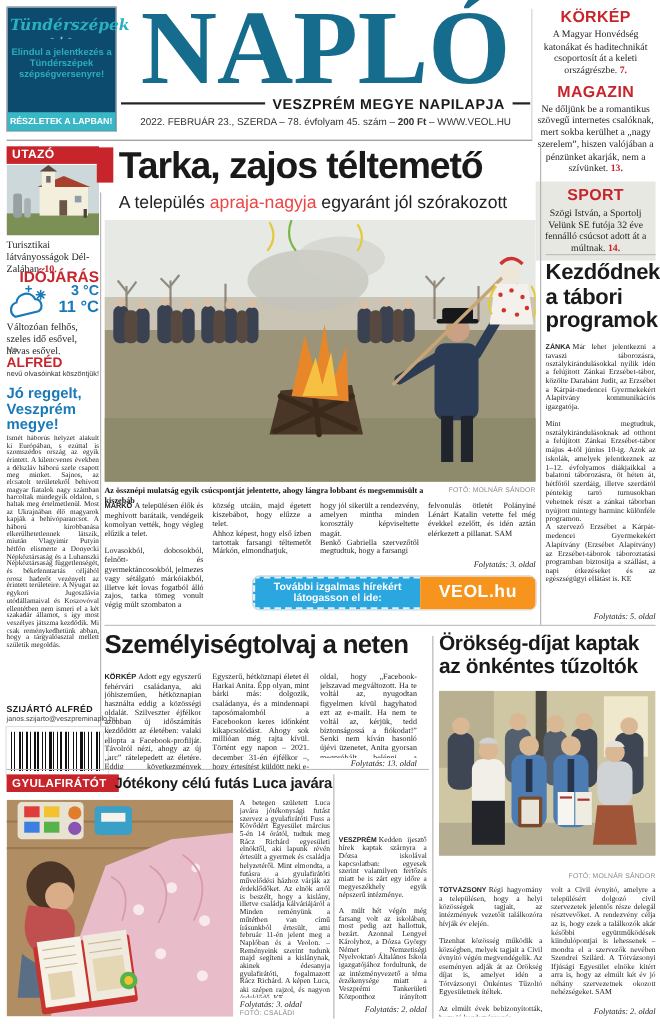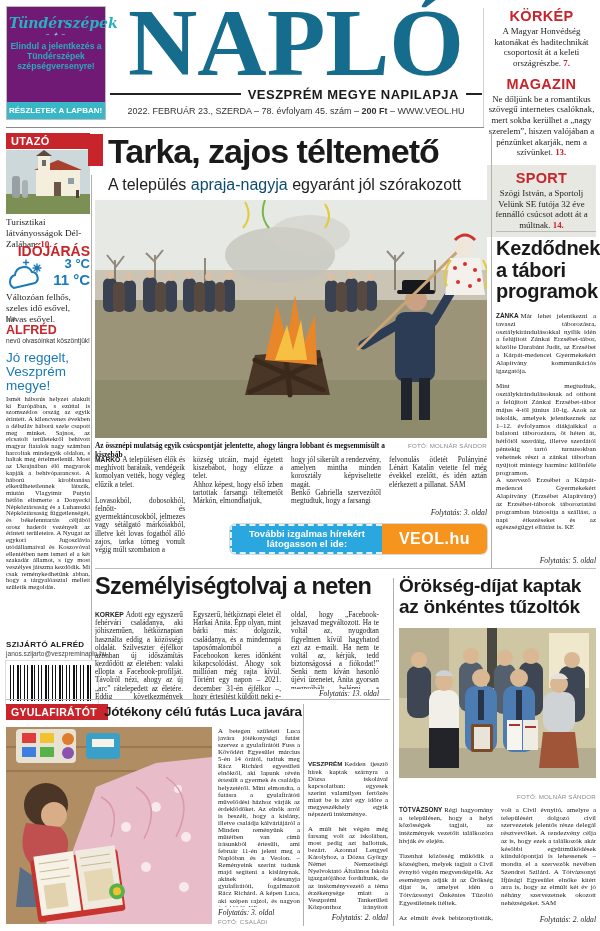--- a/index.html
+++ b/index.html
@@ -1,24 +1,24 @@
 <!DOCTYPE html>
 <html lang="hu"><head>
 <meta charset="utf-8">
 <style>
   html,body{margin:0;padding:0;background:#e9e9e9;}
   .page{position:relative;width:600px;height:931px;background:#fff;overflow:hidden;
         font-family:"Liberation Sans","DejaVu Sans",sans-serif;color:#1a1a1a;}
   .abs{position:absolute;}
   .red{color:#c8242b;}
-  .blue{color:#0c4a6e;}
+  .blue{color:#ef4444;}
   .hline{background:#8a8a8a;height:1px;}
   .vline{background:#b0b0b0;width:1px;}
   
-  .promo{border:1px solid #bcbcbc;background:#701a75;display:flex;flex-direction:column;}
+  .promo{border:1px solid #bcbcbc;background:#0c4a6e;display:flex;flex-direction:column;}
   .promo-logo{font-family:"DejaVu Serif",serif;font-style:italic;font-weight:bold;
               color:#2bb0bf;font-size:14px;text-align:center;padding:8px 2px 2px;}
   .promo-logo small{display:block;font-size:5px;letter-spacing:1px;color:#7fd0d8;}
   .promo-msg{color:#2aacbc;font-weight:bold;font-size:8.6px;text-align:center;padding:3px 3px;line-height:1.15;flex:1;}
   .promo-btn{background:#39b7c6;color:#fff;font-weight:bold;font-size:8px;padding:4px 2px;cursor:pointer;}
   
   .mast-title{font-family:"Liberation Serif","DejaVu Serif",serif;font-weight:bold;
               font-size:96px;line-height:.86;color:#156c8c;text-align:center;letter-spacing:0px;}
   .mast-subrow{display:flex;align-items:center;margin-top:2px;}
   .mast-subrow .bar{height:2px;background:#222;}
@@ -29,21 +29,21 @@
   .t-text{font-family:"Liberation Serif","DejaVu Serif",serif;font-size:8.9px;line-height:1.2;text-align:center;color:#1d1d1d;margin:2px 0 7px;}
   .t-page{color:#c8242b;font-weight:bold;}
   .sportbox{background:#e8e8e3;padding:5px 4px 6px;}
   
   .banner-red{background:#c8242b;color:#fff;font-weight:bold;font-size:11px;line-height:16px;padding:0 5px;letter-spacing:.3px;}
   .side-cap{font-family:"Liberation Serif","DejaVu Serif",serif;font-size:9.2px;line-height:1.2;color:#1d1d1d;}
   .w-label{color:#c8242b;font-weight:bold;font-size:14px;text-align:right;}
   .w-temp{color:#1a7ab8;font-weight:bold;text-align:right;}
   .small-body{font-family:"Liberation Serif","DejaVu Serif",serif;font-size:6.6px;line-height:1.02;
               text-align:justify;color:#222;white-space:pre-line;overflow:hidden;}
-  .gr-title{color:#1a7ab8;font-weight:normal;font-size:13.5px;line-height:1.05;}
+  .gr-title{color:#1a7ab8;font-weight:bold;font-size:13.5px;line-height:1.05;}
   .author{font-weight:bold;font-size:8px;letter-spacing:.3px;}
   .email{font-size:6.6px;color:#444;}
   .barcode{background:
      repeating-linear-gradient(90deg,#111 0 1px,#fff 1px 3px,#111 3px 4px,#fff 4px 7px,#111 7px 9px,#fff 9px 10px,#111 10px 11px,#fff 11px 14px);
      border:4px solid #fff;outline:1px solid #ddd;}
   
   .h-main{font-weight:bold;font-size:34px;letter-spacing:-1px;line-height:1;}
   .h-sub{font-size:16px;color:#222;}
   .h2{font-weight:bold;line-height:1.08;letter-spacing:-.3px;}
   .art{font-family:"Liberation Serif","DejaVu Serif",serif;font-size:7.3px;line-height:1.12;

